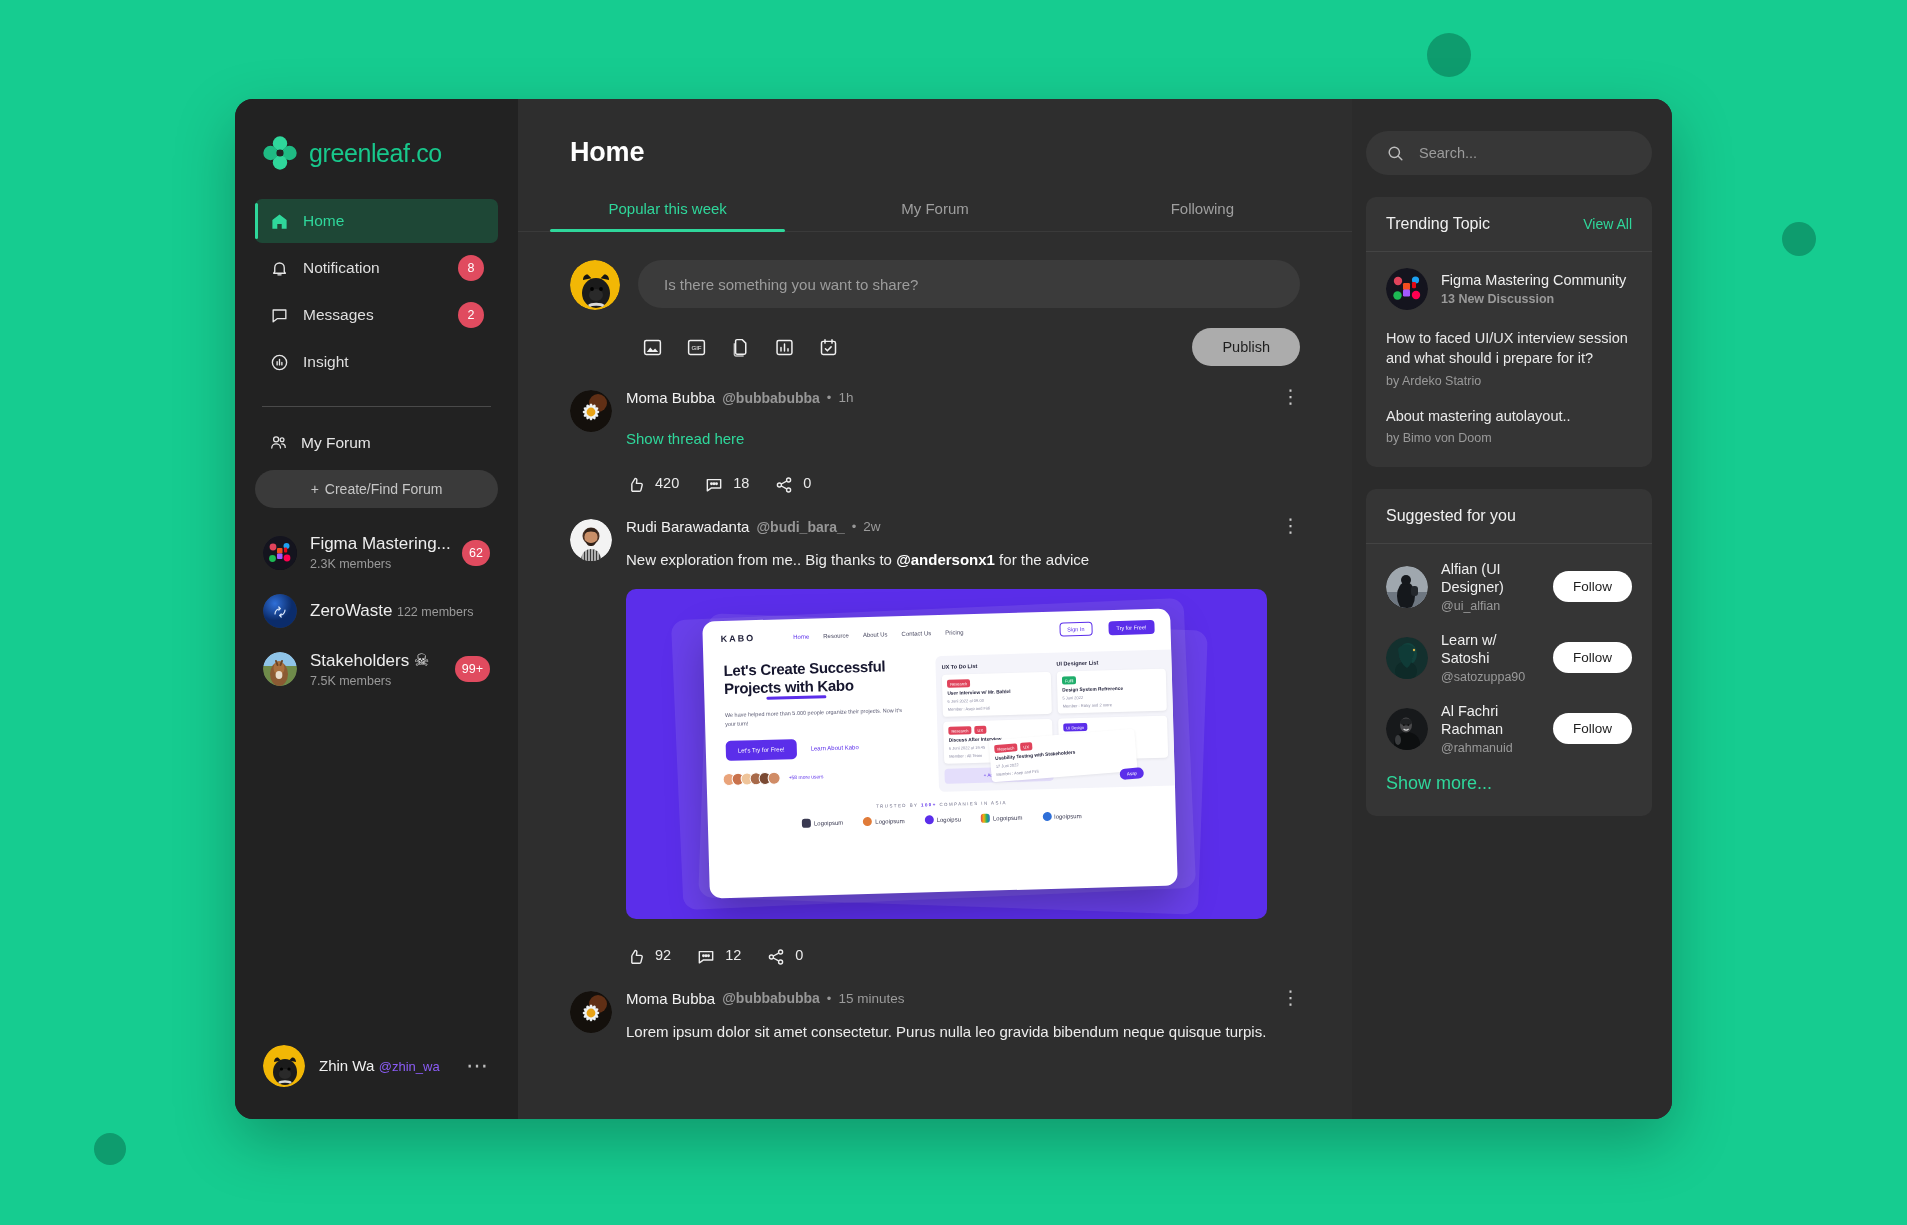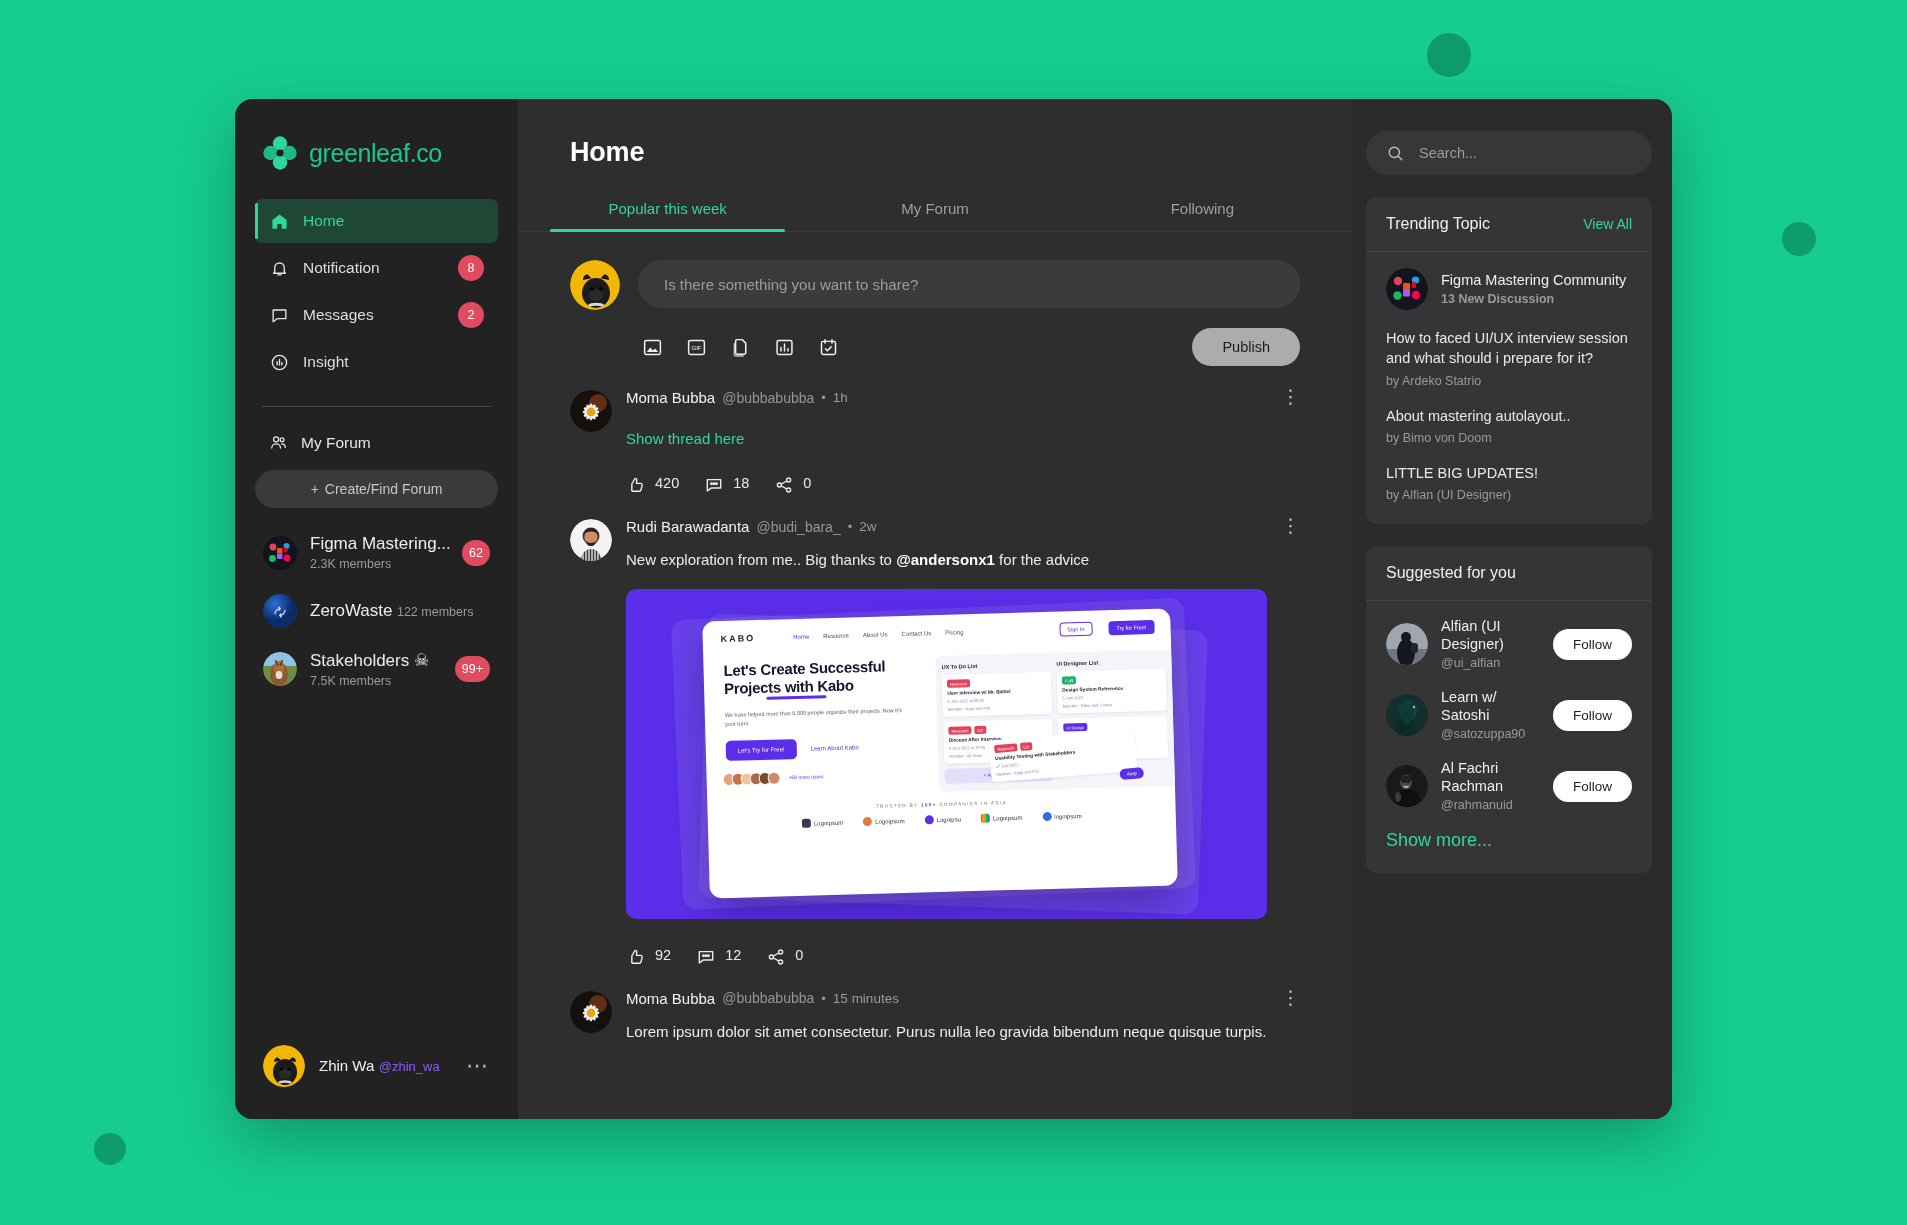--- a/index.html
+++ b/index.html
@@ -138,21 +138,21 @@
     height: 38px; padding: 0 30px; border-radius: 19px;
     font-size: 14.5px; cursor: pointer; font-family: inherit;
   }
 
   .feed { padding: 0 52px; }
   .post { padding: 24px 0 0 0; }
   .post-head { display: flex; gap: 14px; }
   .post-body { flex: 1; min-width: 0; }
   .post-metaline { display: flex; align-items: center; gap: 7px; line-height: 1; }
   .p-name { color: #F2F2F2; font-size: 15px; }
-  .p-handle { color: #979797; font-size: 14px; }
+  .p-handle { color: #979797; font-size: 14px; font-weight: bold; }
   .p-dot { color: #979797; font-size: 13px; }
   .p-time { color: #9B9B9B; font-size: 13.5px; }
   .p-more { color: #C9C9C9; font-size: 19px; line-height: .7; cursor: pointer; align-self: flex-start; }
   .p-text { color: #EDEDED; font-size: 15px; margin-top: 15px; line-height: 1.45; }
   .p-text .mention { font-weight: bold; color: #FFFFFF; }
   .thread-link { color: #2FD79B; font-size: 15px; margin-top: 25px; cursor: pointer; }
 
   .engage { display: flex; align-items: center; gap: 9px; margin-top: 28px; }
   .eg { display: flex; align-items: flex-start; gap: 9px; margin-right: 16px; cursor: pointer; }
   .eg-count { color: #EAEAEA; font-size: 14.5px; }
@@ -817,24 +817,20 @@
         </div>
 
         <div class="topic">
           <div class="topic-title">How to faced UI/UX interview session and what should i prepare for it?</div>
           <div class="topic-by">by Ardeko Statrio</div>
         </div>
         <div class="topic">
           <div class="topic-title">About mastering autolayout..</div>
           <div class="topic-by">by Bimo von Doom</div>
         </div>
-        <div class="topic">
-          <div class="topic-title">LITTLE BIG UPDATES!</div>
-          <div class="topic-by">by Alfian (UI Designer)</div>
-        </div>
       </div>
     </section>
 
     <section class="card">
       <div class="card-head">
         <span class="card-title">Suggested for you</span>
       </div>
       <div class="card-body">
 
         <div class="sugg">

